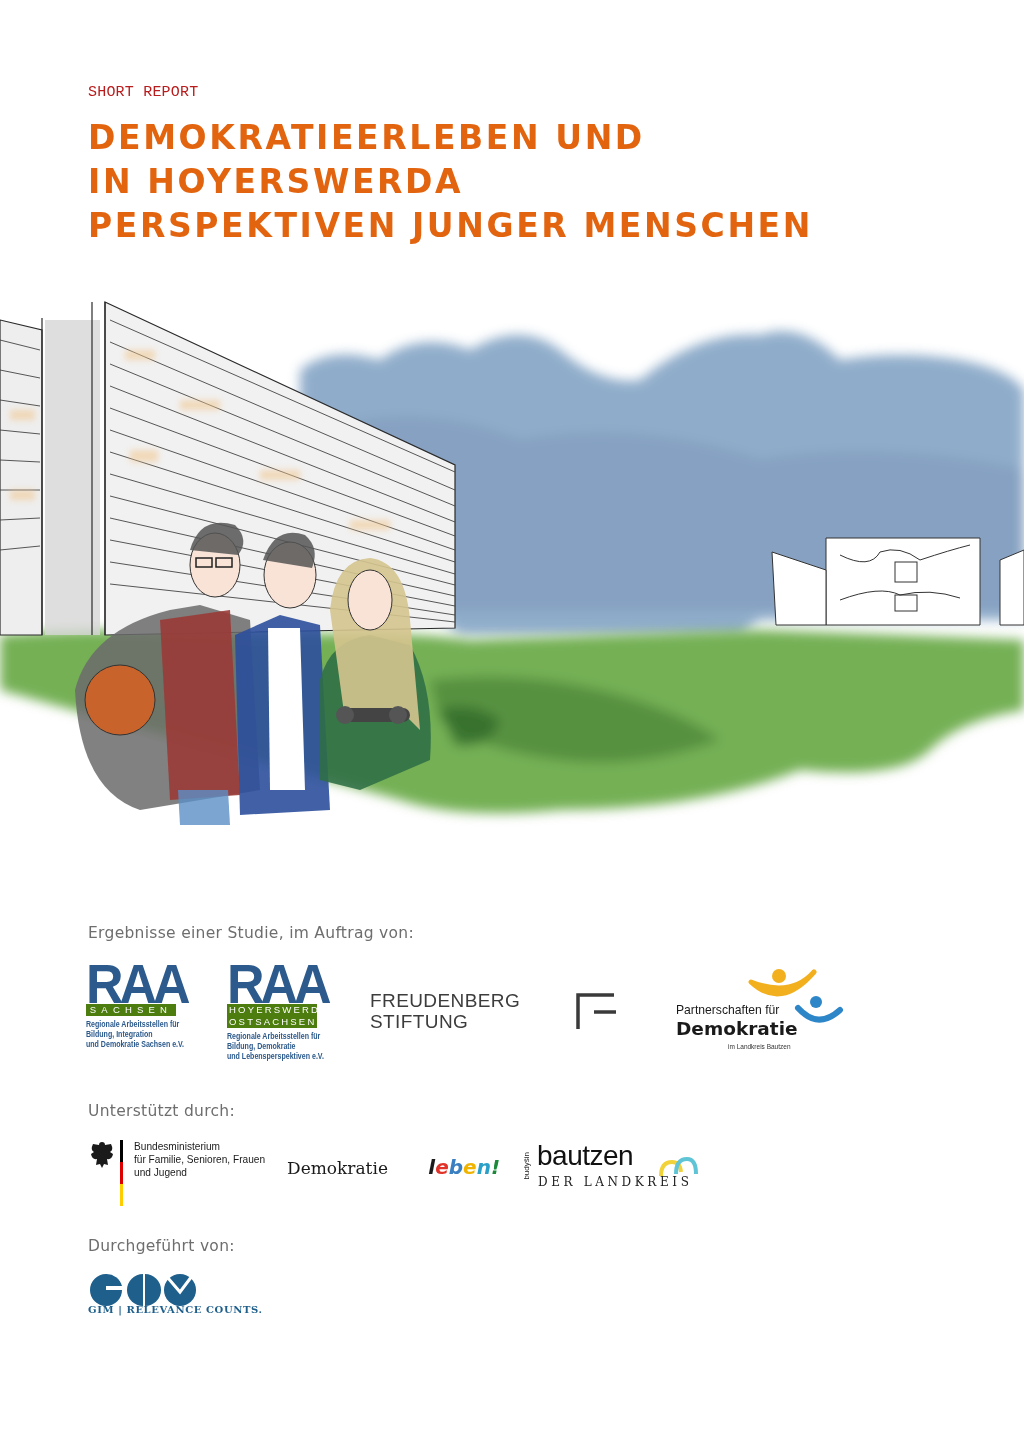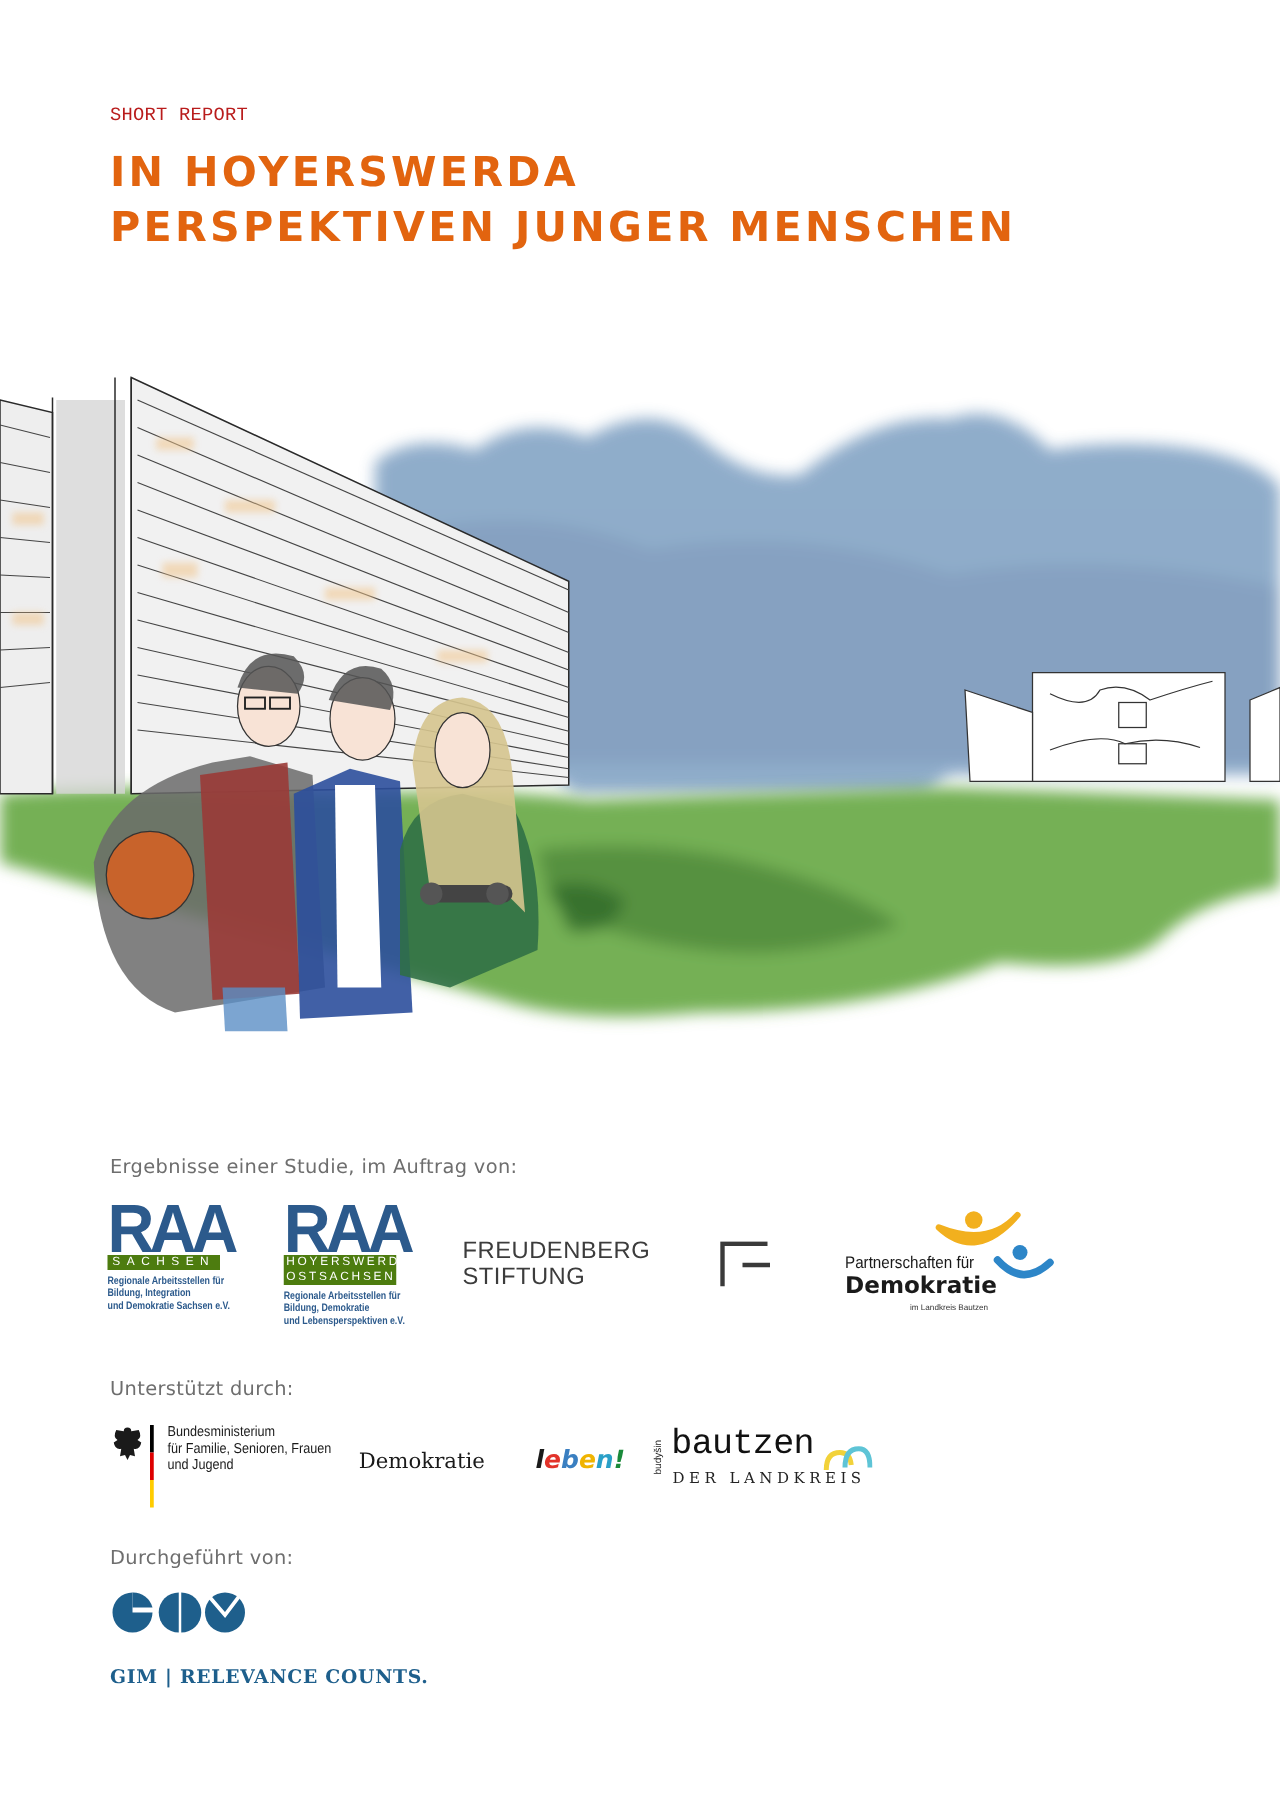--- a/index.html
+++ b/index.html
@@ -25,31 +25,32 @@
   .pfd .t2 { position:absolute; left:0; top:50px; font-family:"DejaVu Sans", sans-serif; font-weight:bold; font-size:18.5px; color:#1a1a1a; }
   .pfd .t3 { position:absolute; left:52px; top:75px; font-family:"Liberation Sans", sans-serif; font-size:6.5px; color:#333; }
 
   .bmfsfj { left:88px; top:1138px; width:200px; height:70px; }
   .bmfsfj .txt { position:absolute; left:46px; top:2px; font-family:"Liberation Sans", sans-serif; font-size:11.5px; line-height:13px; color:#1a1a1a; transform:scaleX(0.88); transform-origin:left top; white-space:nowrap; }
   .dl { left:287px; top:1155px; font-family:"DejaVu Serif", serif; font-size:17px; color:#1a1a1a; white-space:nowrap; }
   .dl .leben { font-family:"DejaVu Sans", sans-serif; font-weight:bold; font-style:italic; font-size:20px;margin-left:35px; }
 
   .bautzen { left:522px; top:1146px; width:180px; height:46px; }
   .bautzen .side { position:absolute; left:0; top:6px; writing-mode:vertical-rl; transform:rotate(180deg); font-family:"Liberation Sans", sans-serif; font-size:8px; color:#222; }
-  .bautzen .main { position:absolute; left:15px; top:-6px; font-family:Liberation Mono, monospace; font-size:28px; color:#111; letter-spacing:-0.5px; }
+  .bautzen .main { position:absolute; left:15px; top:-6px; font-family:Liberation Sans, sans-serif; font-size:28px; color:#111; letter-spacing:-0.5px; }
   .bautzen .sub { position:absolute; left:16px; top:29px; font-family:"DejaVu Serif", serif; font-size:12px; letter-spacing:3.6px; color:#222; }
 
   .gim { left:88px; top:1272px; width:150px; height:60px; }
-  .gim .tag { position:absolute; left:0; top:60px; font-family:"DejaVu Serif", serif; font-weight:bold; font-size:15px; color:#1e5f8c; letter-spacing:0.6px; white-space:nowrap; }
+  .gim .tag { position:absolute; left:0; top:32px; font-family:"DejaVu Serif", serif; font-weight:bold; font-size:10px; color:#1e5f8c; letter-spacing:0.6px; white-space:nowrap; }
 </style>
 </head>
 <body>
 
 <div class="abs kicker">SHORT REPORT</div>
 <h1 class="abs title">
+  <span>DEMOKRATIEERLEBEN UND</span>
   <span>IN HOYERSWERDA</span>
   <span>PERSPEKTIVEN JUNGER MENSCHEN</span>
 </h1>
 
 <svg class="abs illustration" viewBox="0 0 1024 580" xmlns="http://www.w3.org/2000/svg">
   <defs>
     <filter id="soft" x="-10%" y="-10%" width="120%" height="120%">
         <feGaussianBlur stdDeviation="6"></feGaussianBlur>
       </filter>
     <filter id="soft2">

